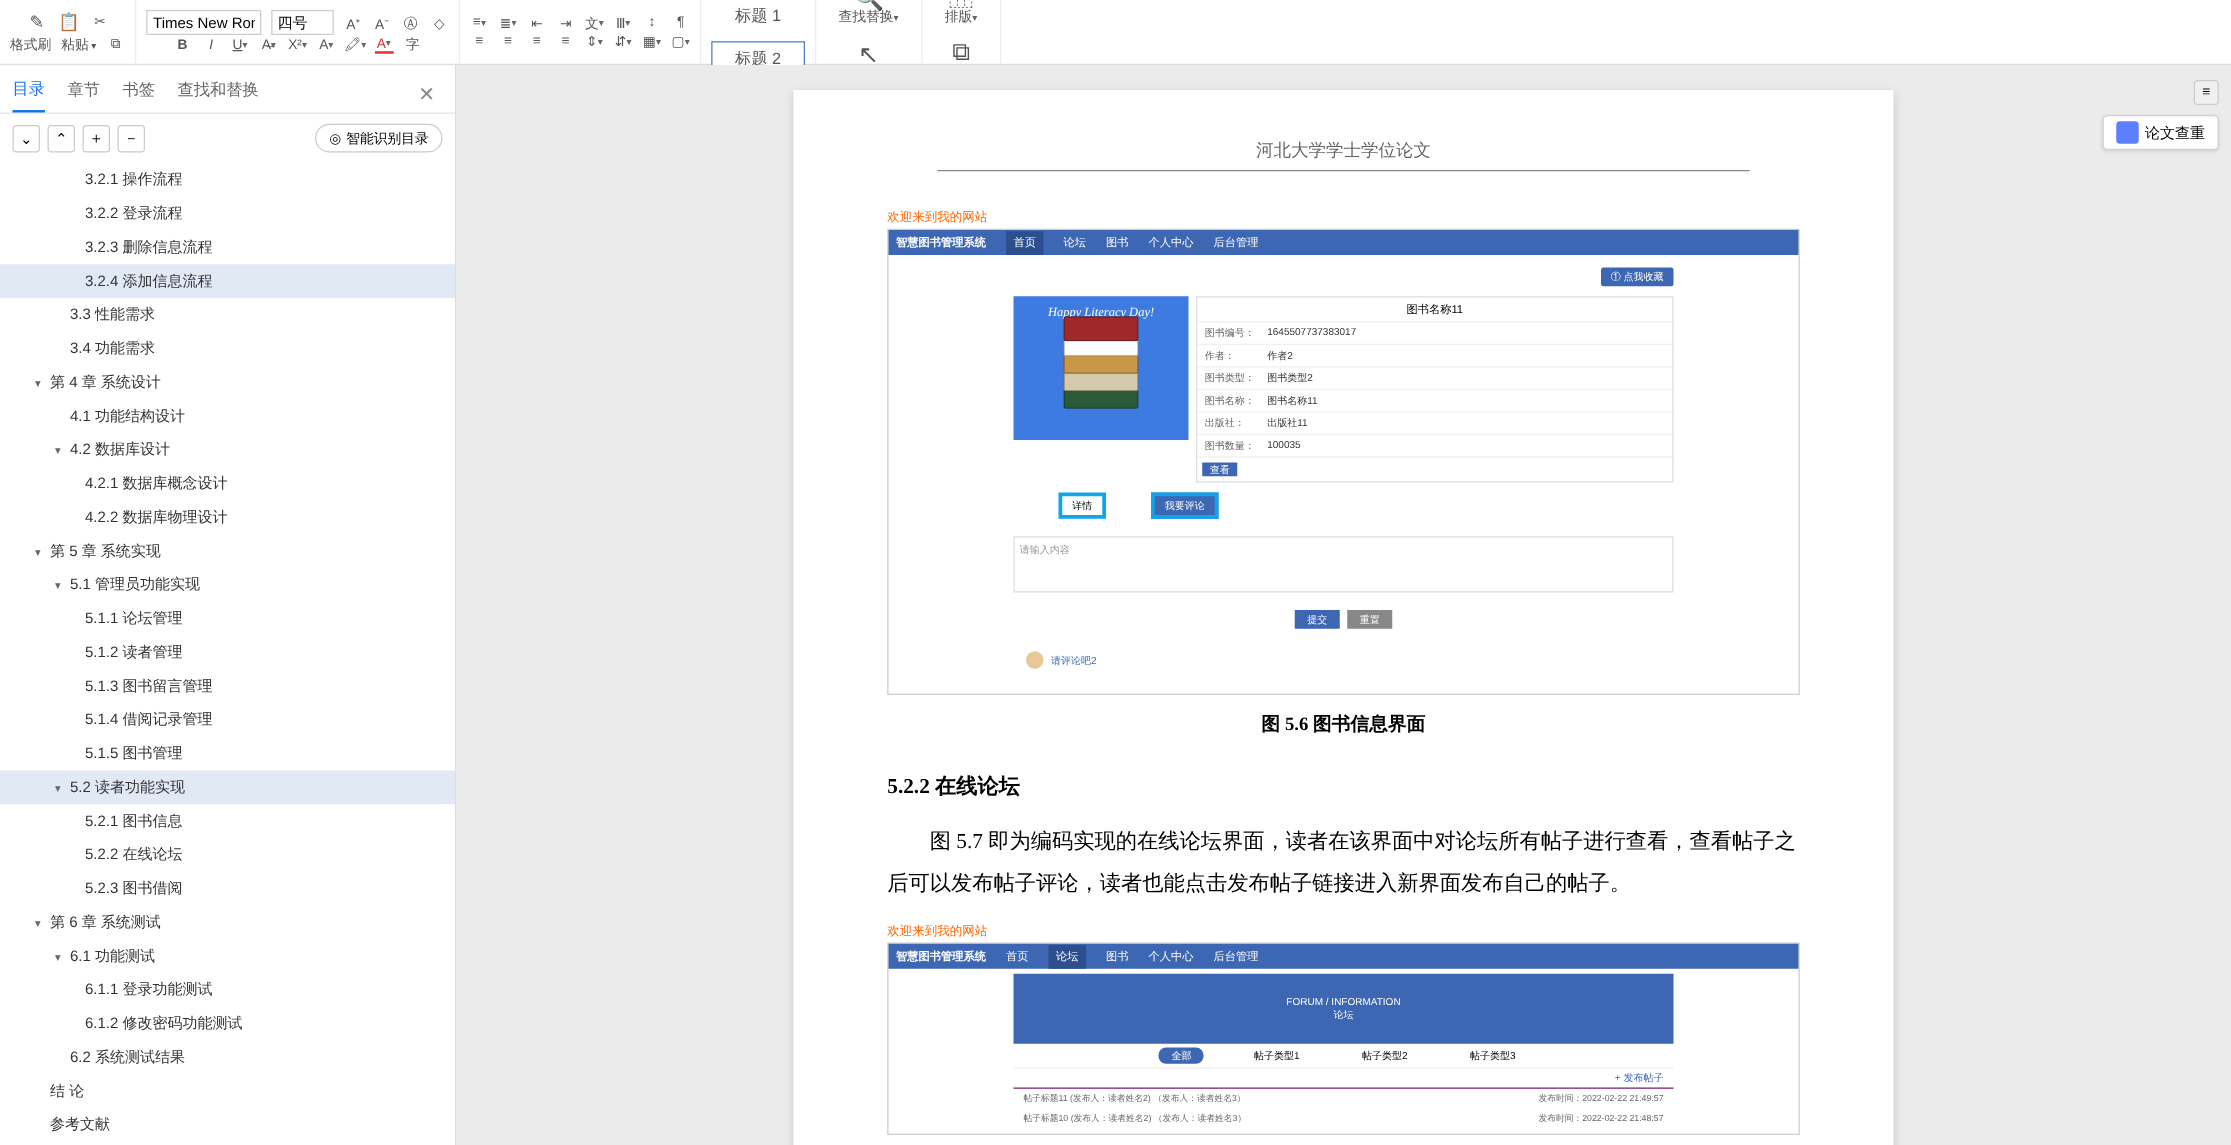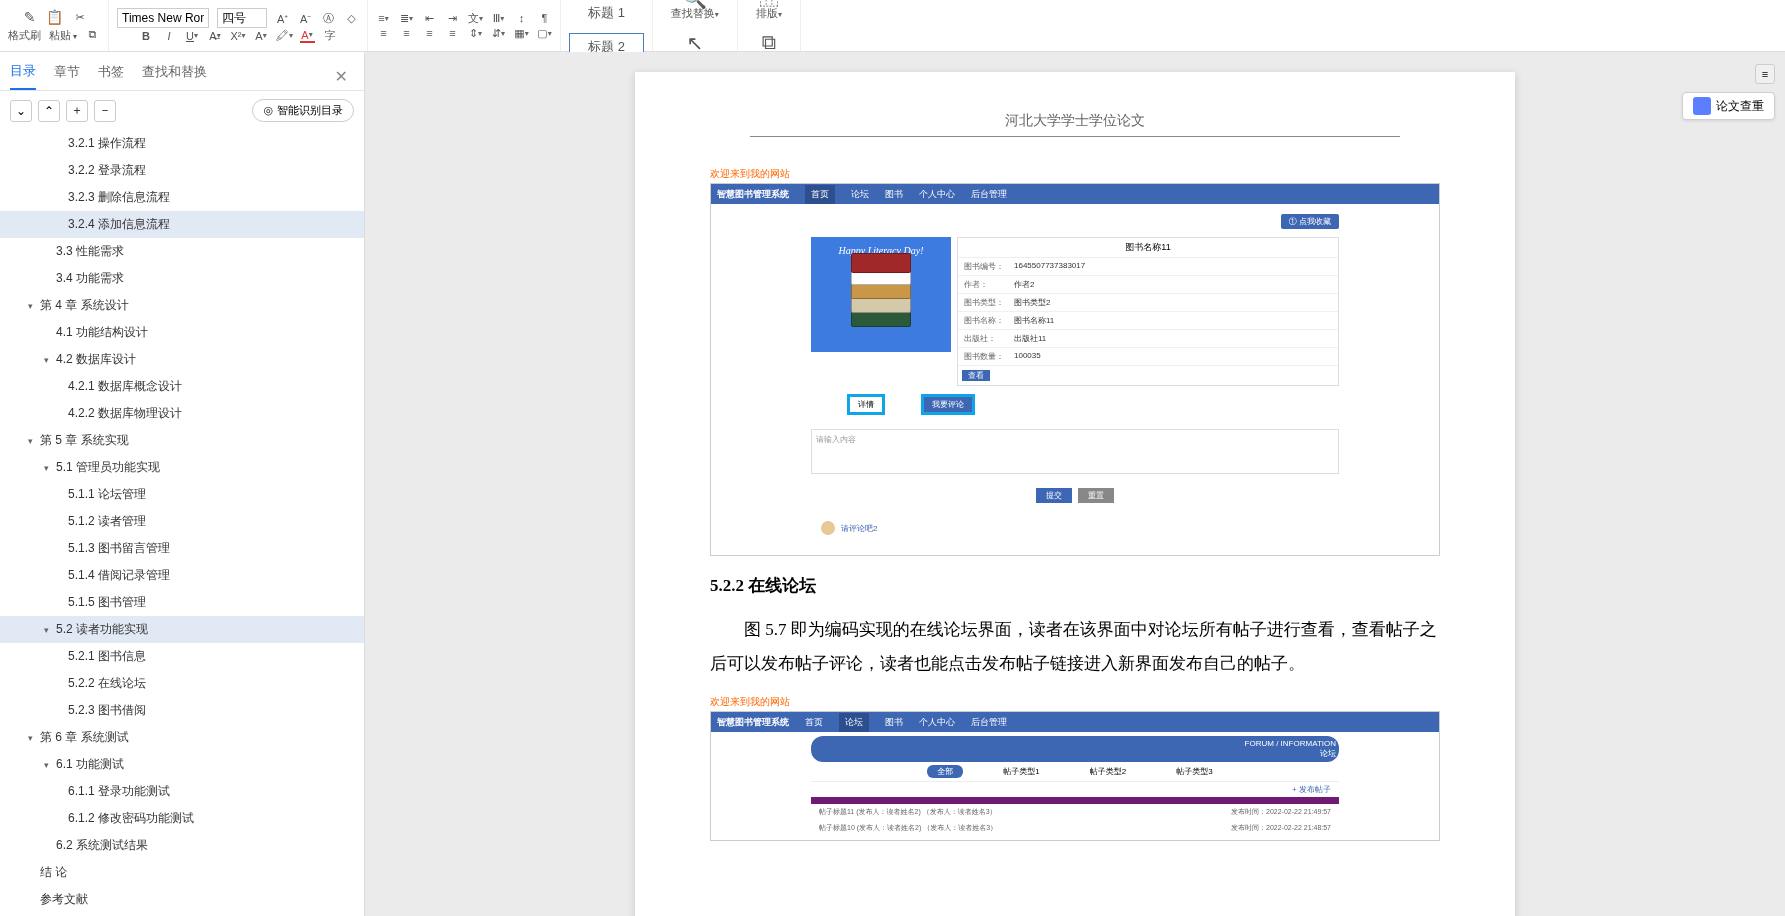--- a/index.html
+++ b/index.html
@@ -73,25 +73,25 @@
 .embed-btnrow { display: flex; justify-content: center; gap: 6px; margin-top: 6px; }
 .embed-btnrow span { padding: 2px 10px; color: #fff; font-size: 8px; }
 .embed-comment { display: flex; gap: 6px; align-items: center; padding: 10px; font-size: 8px; }
 .embed-comment .av { width: 14px; height: 14px; border-radius: 50%; background: #e8c896; }
 .embed-comment .txt { color: #3d66b3; }
 
 .caption { text-align: center; font-size: 15px; margin: 14px 0 28px; font-family: "SimSun", serif; font-weight: bold; }
 .heading3 { font-size: 17px; font-weight: bold; margin: 18px 0 16px; font-family: "SimSun", serif; }
 .para { font-size: 17px; line-height: 2; text-indent: 2em; font-family: "SimSun", serif; margin-bottom: 14px; }
 
-.embed2-head { background: #3d66b3; color: #fff; text-align: right; padding: 3px; font-size: 8px; border-radius: 12px; }
+.embed2-head { background: #3d66b3; color: #fff; text-align: center; padding: 18px; font-size: 8px; }
 .embed2-tabs { display: flex; justify-content: center; gap: 30px; padding: 3px; }
 .embed2-tabs span { font-size: 8px; padding: 1px 10px; }
 .embed2-tabs span.on { background: #3d66b3; color: #fff; border-radius: 6px; }
-.embed2-new { text-align: right; font-size: 8px; padding: 2px 8px; color: #3d66b3; border-top: 1px solid #eee; border-bottom: 7px solid #701a75; }
+.embed2-new { text-align: right; font-size: 8px; padding: 2px 8px; color: #3d66b3; border-top: 1px solid #eee; border-bottom: 1px solid #701a75; }
 .embed2-posts { display: flex; justify-content: space-between; padding: 3px 8px; font-size: 7px; color: #666; }
 
 
 .right-float { position: fixed; right: 10px; top: 64px; display: flex; flex-direction: column; gap: 8px; align-items: flex-end; }
 .rf-handle { width: 20px; height: 20px; background: #f0f0f0; border: 1px solid #ccc; border-radius: 3px; display: flex; align-items: center; justify-content: center; cursor: pointer; font-size: 11px; }
 .rf-btn { background: #fff; border: 1px solid #d0d0d0; border-radius: 4px; padding: 4px 10px; font-size: 12px; cursor: pointer; display: flex; align-items: center; gap: 5px; box-shadow: 0 1px 3px rgba(0,0,0,0.1); }
 .rf-btn .ic { width: 18px; height: 18px; background: #5b7fff; border-radius: 3px; }
 
 .chev-sm { font-size: 8px; color: #666; }
 </style>
@@ -314,20 +314,21 @@
             <span style="background:#3d66b3">提交</span>
             <span style="background:#888">重置</span>
           </div>
           <div class="embed-comment">
             <span class="av"></span>
             <span class="txt">请评论吧2</span>
           </div>
         </div>
       </div>
 
+      <div class="caption">图 5.6  图书信息界面</div>
       <div class="heading3">5.2.2  在线论坛</div>
       <p class="para">图 5.7  即为编码实现的在线论坛界面，读者在该界面中对论坛所有帖子进行查看，查看帖子之后可以发布帖子评论，读者也能点击发布帖子链接进入新界面发布自己的帖子。</p>
 
       <div class="doc-welcome">欢迎来到我的网站</div>
       <div class="embed-app">
         <div class="embed-nav">
           <b>智慧图书管理系统</b>
           <span>首页</span>
           <span class="on">论坛</span>
           <span>图书</span>

